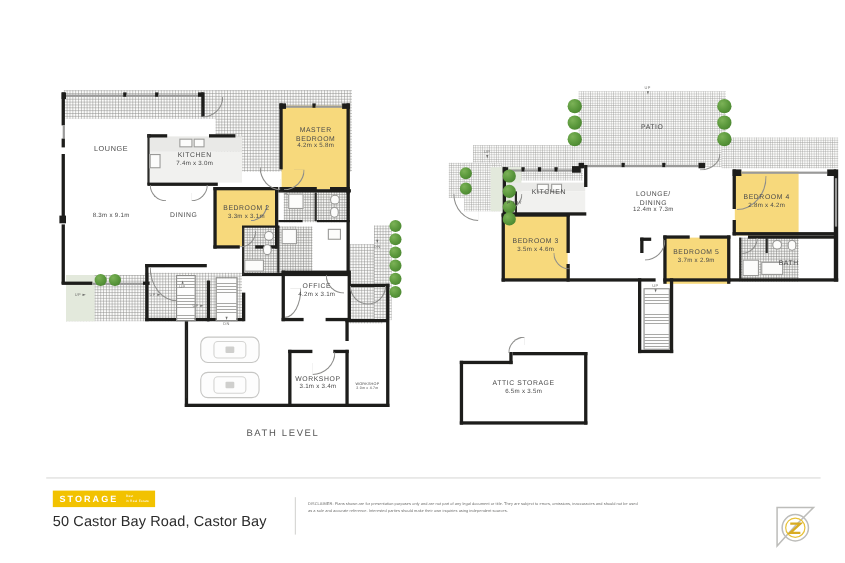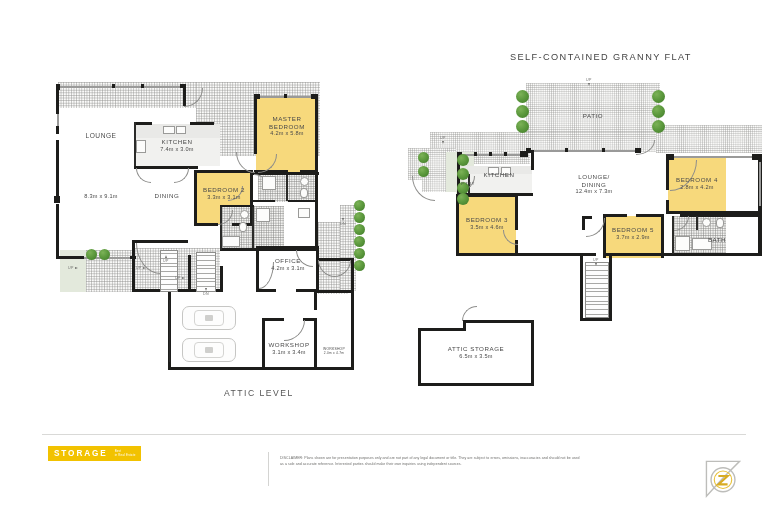--- a/index.html
+++ b/index.html
@@ -306,26 +306,25 @@
     </div>
     <div class="lbl" style="left:263px;top:341px;width:52px;">
       <span class="rm">WORKSHOP</span>
       <span class="dim">3.1m x 3.4m</span>
     </div>
     <div class="lbl" style="left:316px;top:348px;width:36px;line-height:1.15;">
       <span class="rm" style="font-size:3.4px;letter-spacing:.2px;">WORKSHOP</span>
       <span class="dim" style="font-size:3.2px;">2.0m x 4.7m</span>
     </div>
 
-    <div class="lvl-title" style="left:224px;top:388px;">ATTIC LEVEL</div>
+    <div class="lvl-title" style="left:224px;top:388px;">BATH LEVEL</div>
   </div>
 
   <div class="abs" style="left:400px;top:0;width:368px;height:420px;">
 
-    <div class="plan-title" style="left:110px;top:52px;">SELF-CONTAINED GRANNY FLAT</div>
 
     <div class="hatch fine" style="left:126px;top:83px;width:134px;height:64px;"></div>
     <div class="hatch fine" style="left:30px;top:132px;width:100px;height:32px;"></div>
     <div class="hatch fine" style="left:126px;top:132px;width:134px;height:20px;"></div>
     <div class="hatch fine" style="left:256px;top:125px;width:106px;height:28px;"></div>
     <div class="hatch fine" style="left:8px;top:148px;width:34px;height:32px;"></div>
     <div class="hatch fine" style="left:22px;top:148px;width:34px;height:44px;"></div>
 
     <div class="lawn" style="left:46px;top:152px;width:16px;height:40px;"></div>
     <div class="lawn" style="left:56px;top:152px;width:18px;height:50px;"></div>
@@ -485,20 +484,21 @@
     <div class="rule"></div>
 
     <div class="brand">
       <span class="bt">STORAGE</span>
       <span class="sub">
         <span>Best</span>
         <span>in Real Estate</span>
       </span>
     </div>
 
+    <div class="addr">50 Castor Bay Road, Castor Bay</div>
 
     <div class="divider"></div>
     <div class="disc">DISCLAIMER: Plans shown are for presentation purposes only and are not part of any legal document or title. They are subject to errors, omissions, inaccuracies and should not be used as a sole and accurate reference. Interested parties should make their own inquiries using independent sources.</div>
 
     <svg class="maklogo" viewBox="0 0 100 100" aria-hidden="true">
       <path d="M14 92 L14 16 L86 16 L50 52 Z" fill="none" stroke="#bdbdba" stroke-width="3"></path>
       <circle cx="50" cy="56" r="26" fill="none" stroke="#bdbdba" stroke-width="3"></circle>
       <circle cx="50" cy="56" r="19" fill="none" stroke="#e8c23a" stroke-width="2.4"></circle>
       <path d="M40 48 L60 48 L40 66 L60 66" fill="none" stroke="#d8ab22" stroke-width="4.5" stroke-linejoin="miter"></path>
     </svg>

